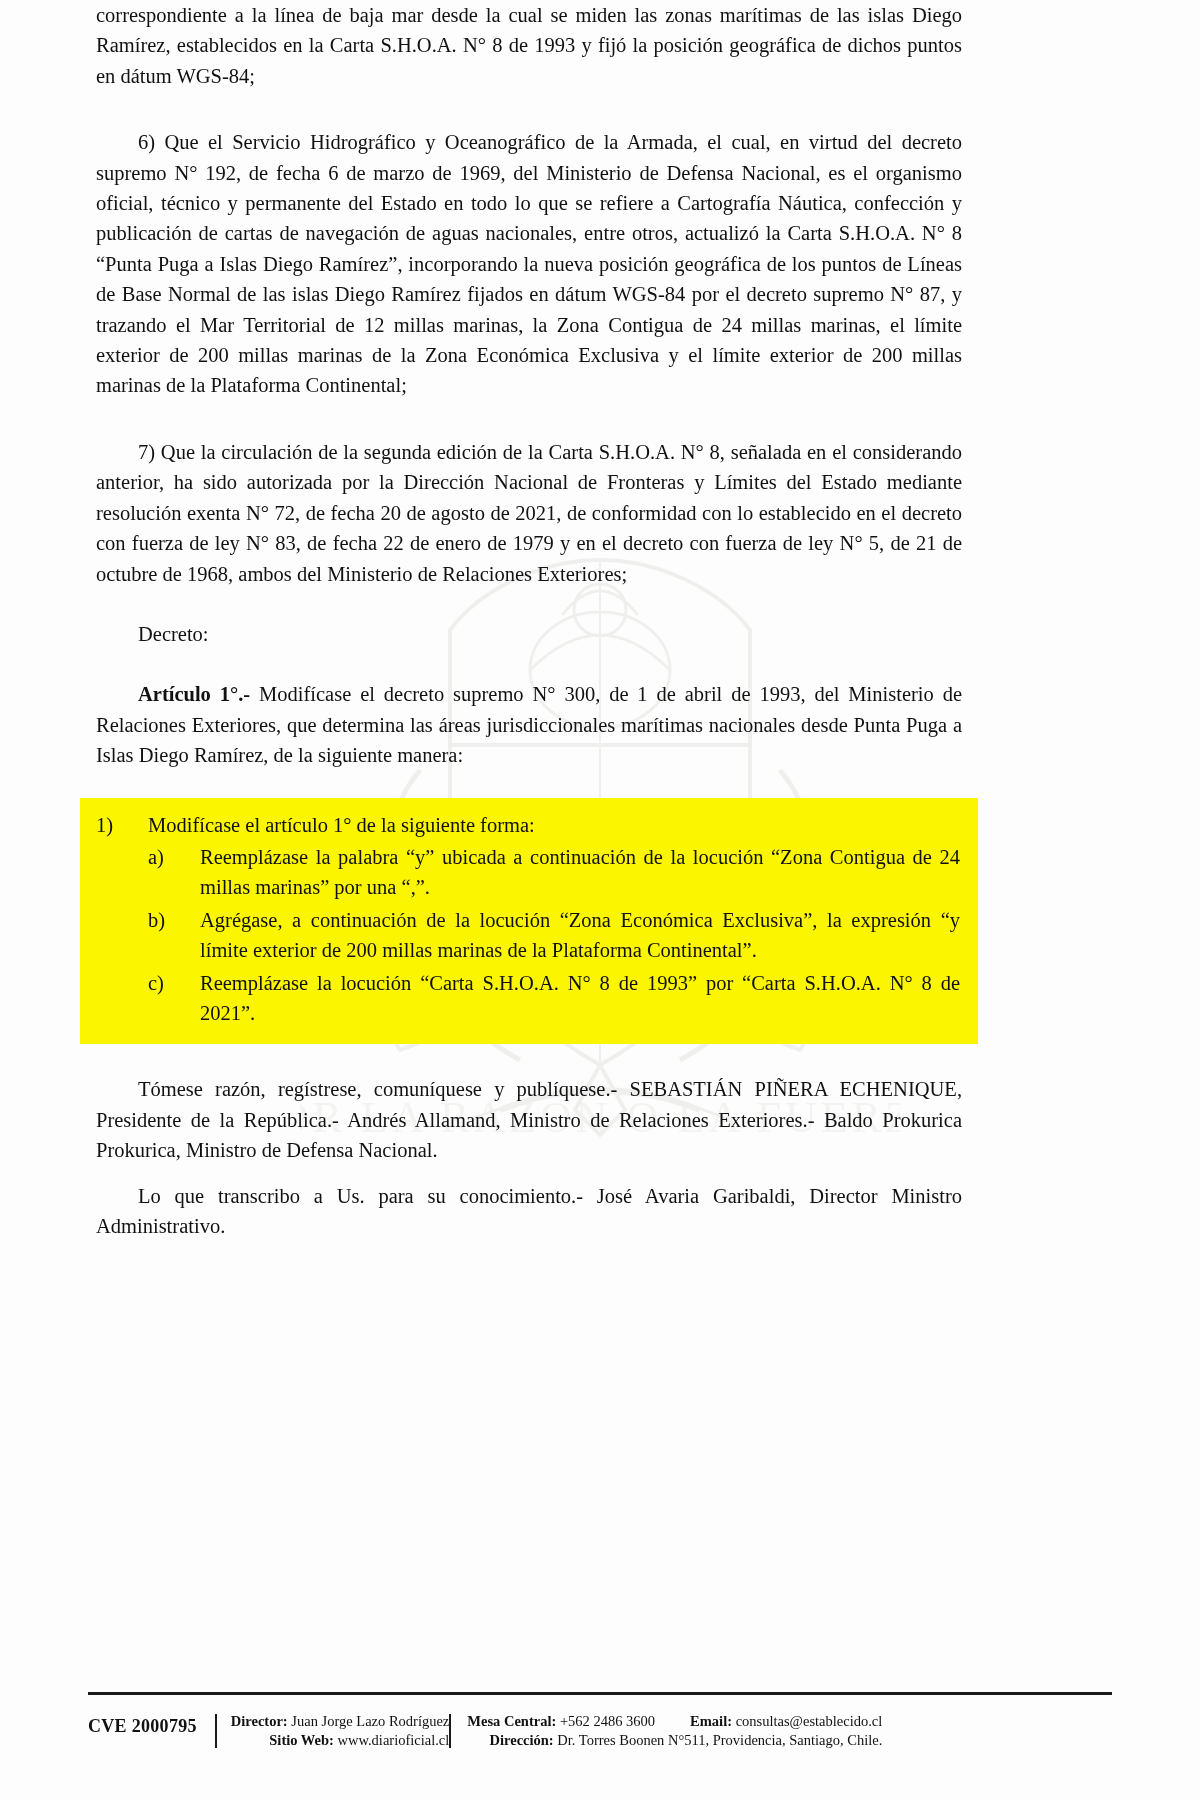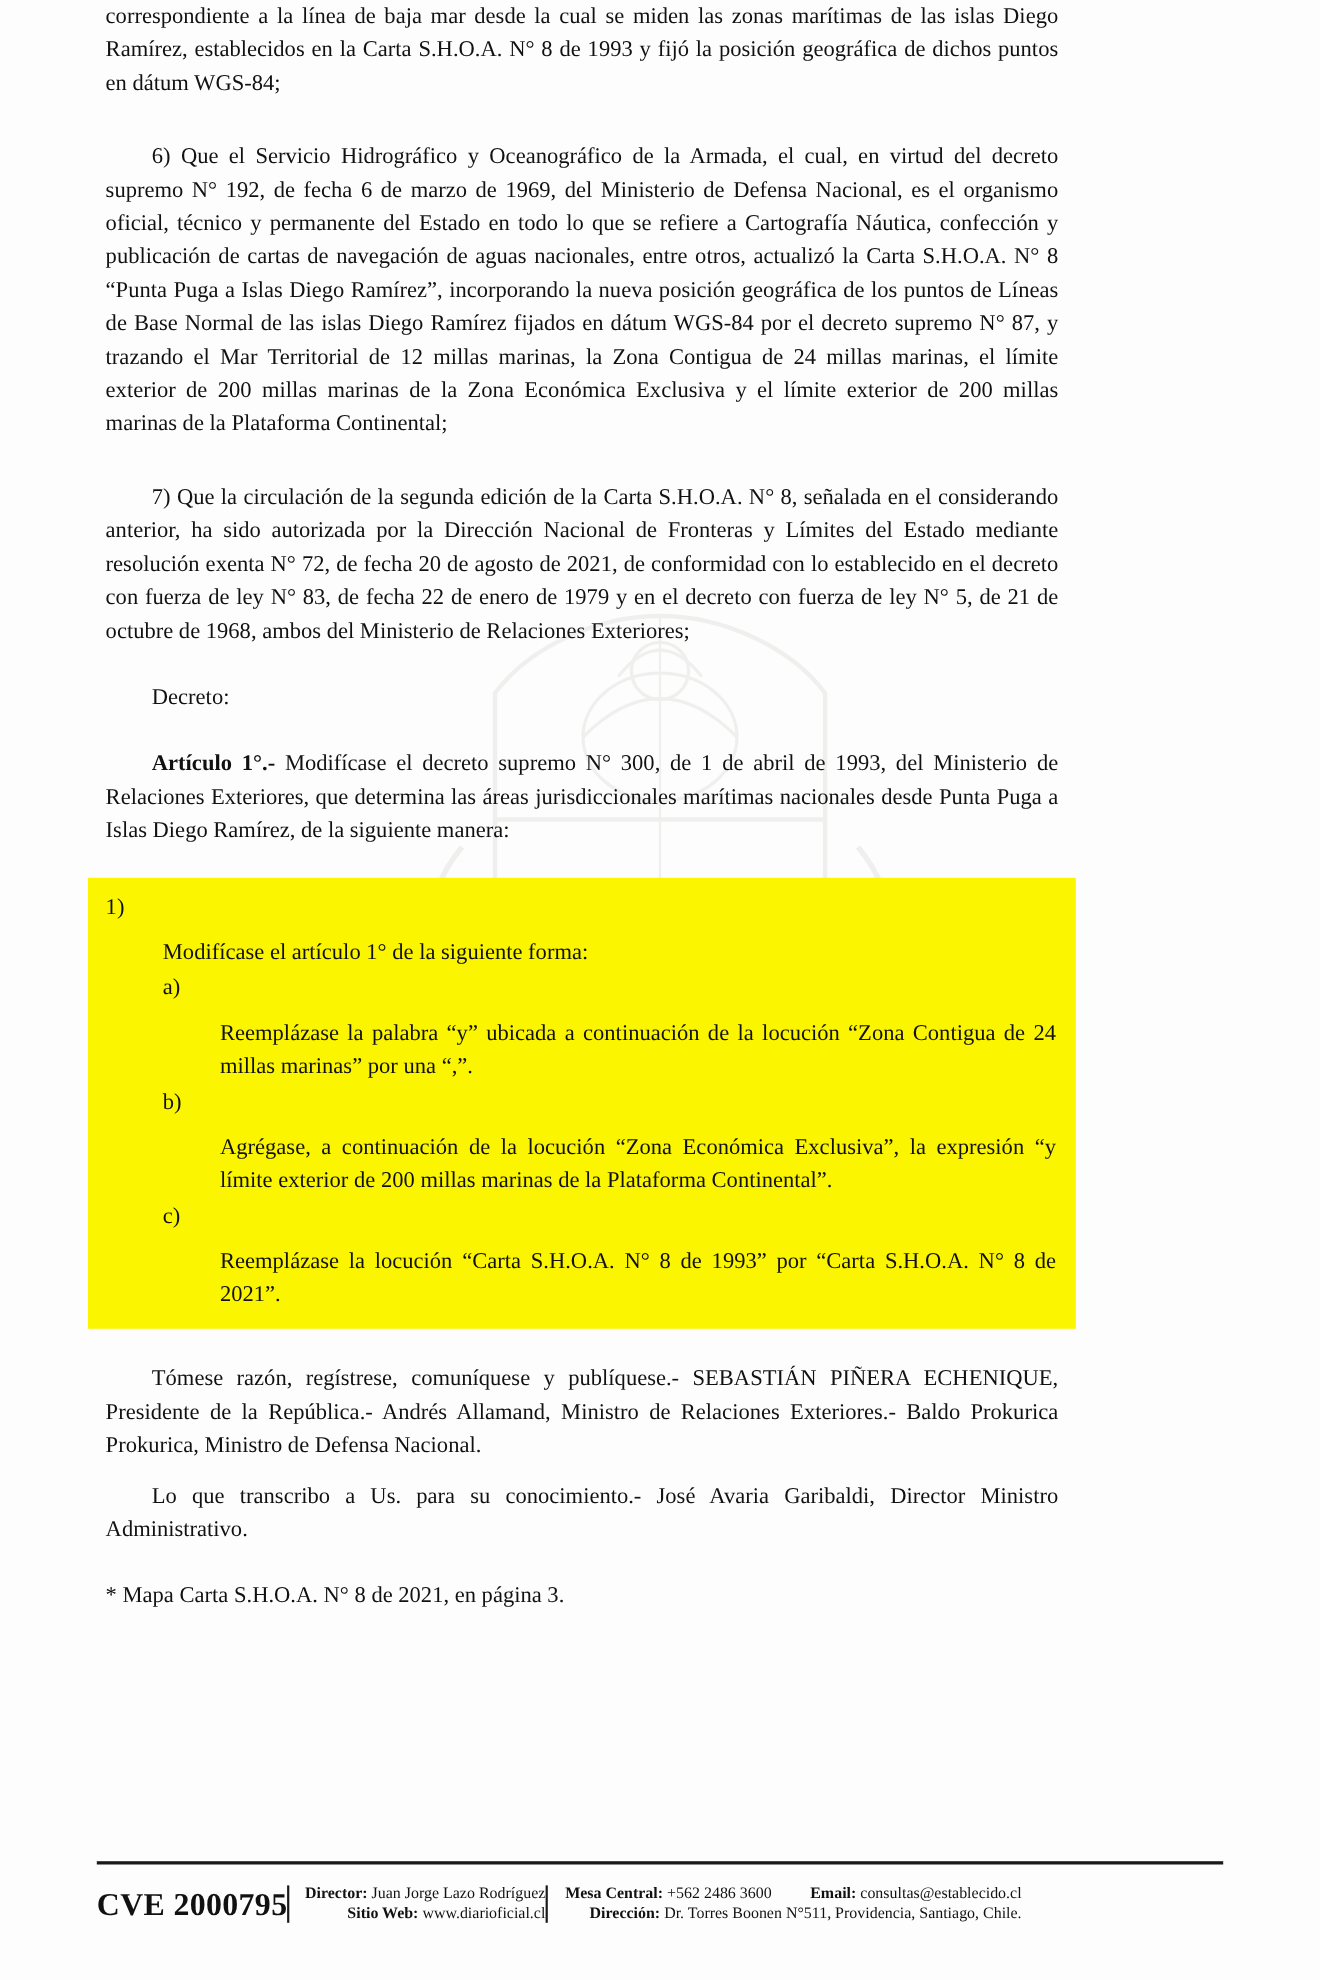--- a/index.html
+++ b/index.html
@@ -75,21 +75,20 @@
     width: 52px;
     font-size: 20.5px;
     line-height: 30.4px;
   }
   .hl-text {
     flex: 1 1 auto;
     font-size: 20.5px;
     line-height: 30.4px;
     text-align: justify;
     padding-right: 4px;
-    margin-top: 41px;
   }
   .hl-sub { margin-top: 16px; }
   .hl-item + .hl-item { margin-top: 2px; }
 
   
   .footer-rule {
     position: absolute;
     left: 88px;
     top: 1692px;
     width: 1024px;
@@ -101,23 +100,24 @@
     position: absolute;
     left: 88px;
     top: 1712px;
     width: 1030px;
     display: flex;
     align-items: flex-start;
     z-index: 2;
     font-family: "Liberation Serif", "DejaVu Serif", serif;
   }
   .cve {
-    font-size: 29px;
+    font-size: 18px;
     font-weight: bold;
     letter-spacing: 0.3px;
+    padding-right: 18px;
     white-space: nowrap;
     padding-top: 4px;
   }
   .vrule {
     width: 2px;
     align-self: stretch;
     background: #1a1a1a;
     margin: 2px 14px 2px 0;
     flex: 0 0 auto;
   }
@@ -193,21 +193,20 @@
         <span class="hl-marker">c)</span>
         <span class="hl-text">Reemplázase la locución “Carta S.H.O.A. N° 8 de 1993” por “Carta S.H.O.A. N° 8 de 2021”.</span>
       </div>
 
     </div>
 
     <p class="body indent gap-md">Tómese razón, regístrese, comuníquese y publíquese.- SEBASTIÁN PIÑERA ECHENIQUE, Presidente de la República.- Andrés Allamand, Ministro de Relaciones Exteriores.- Baldo Prokurica Prokurica, Ministro de Defensa Nacional.</p>
 
     <p class="body indent gap-sm">Lo que transcribo a Us. para su conocimiento.- José Avaria Garibaldi, Director Ministro Administrativo.</p>
 
-    <p class="body gap-md">* Mapa Carta S.H.O.A. N° 8 de 2021, en página 3.</p>
 
   </div>
 
   <div class="footer-rule"></div>
 
   <div class="footer">
     <div class="cve">CVE 2000795</div>
     <div class="vrule"></div>
     <div class="fcol">
       <span class="fline"><span class="lbl">Director:</span><span> Juan Jorge Lazo Rodríguez</span></span>

